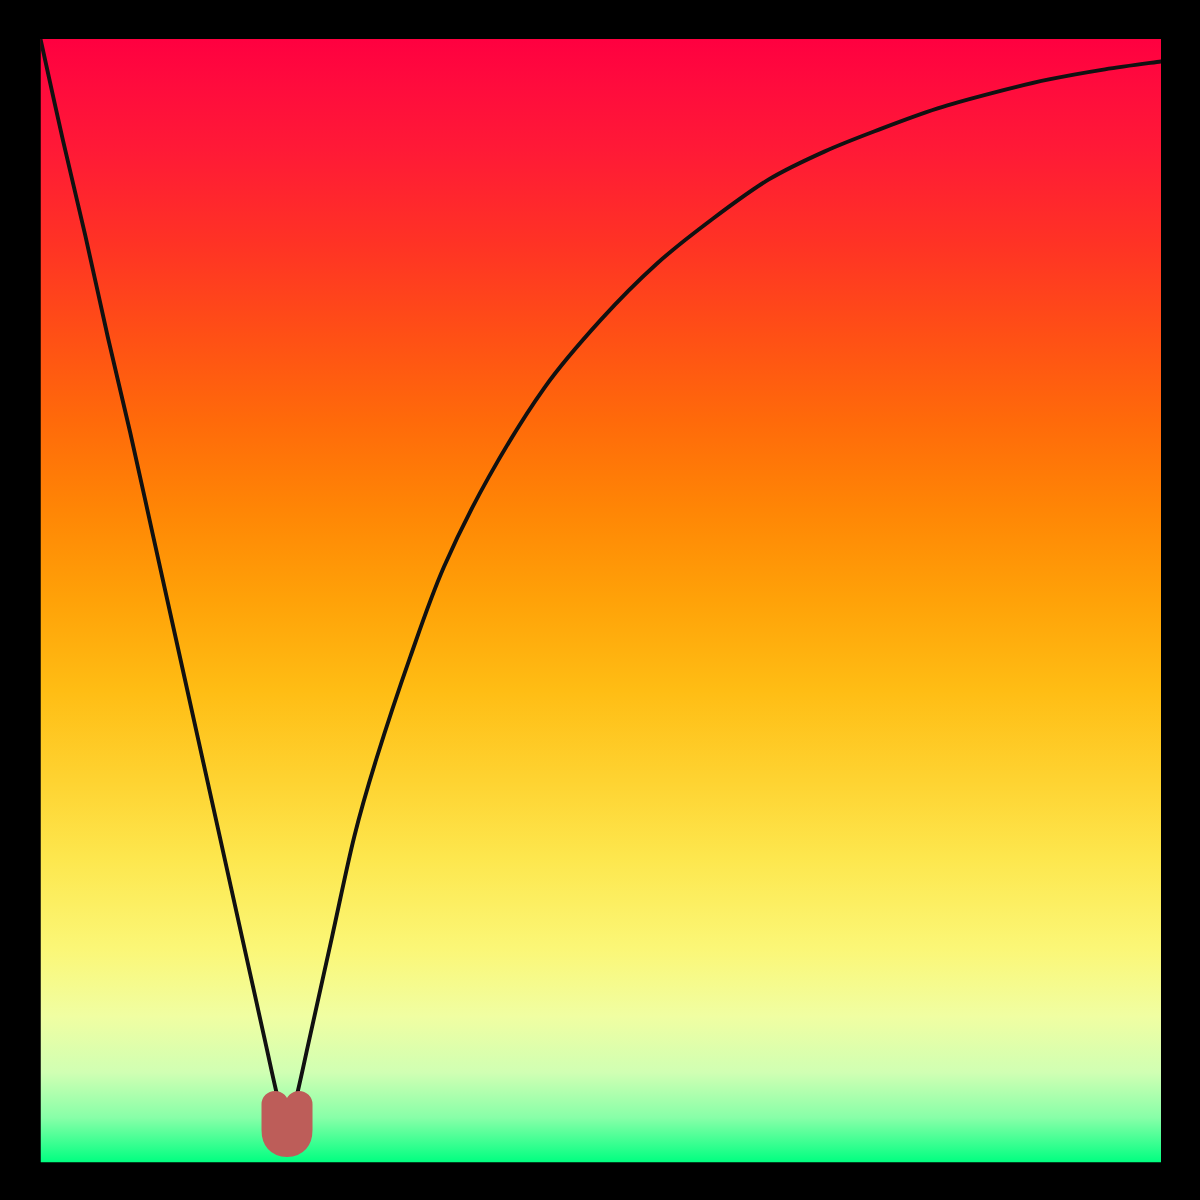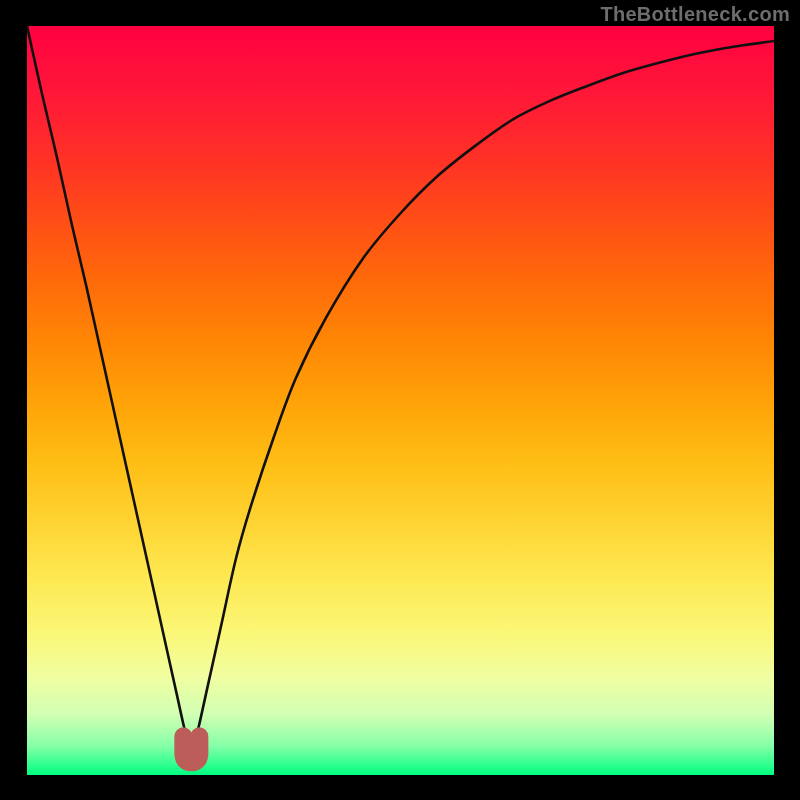--- a/index.html
+++ b/index.html
@@ -74,14 +74,13 @@
 
   <div class="plot-area">
     <div class="gradient-bg"></div>
 
     <svg class="curves" viewBox="0 0 747 749" preserveAspectRatio="none">
       <path id="curve-path" fill="none" stroke-width="2.6" stroke-linecap="round" stroke-linejoin="round" d="M 0 0 C 2.4899999999999998 11.234999999999994 9.96 45.56416666666662 14.94 67.40999999999997 C 19.919999999999998 89.25583333333331 24.9 109.2291666666667 29.88 131.07500000000005 C 34.86 152.92083333333338 39.84 176.63916666666668 44.82 198.485 C 49.8 220.33083333333335 54.78 240.30416666666665 59.76 262.15 C 64.74 283.9958333333333 69.72 307.0899999999999 74.7 329.55999999999995 C 79.68 352.03 84.66 374.5 89.64 396.97 C 94.62 419.44000000000005 99.60000000000001 441.91 104.58000000000001 464.38 C 109.56000000000002 486.84999999999997 114.53999999999999 509.31999999999994 119.52 531.79 C 124.5 554.26 129.48000000000002 576.73 134.46 599.2 C 139.44 621.6700000000001 145.66500000000002 649.7575 149.4 666.61 C 153.135 683.4625 154.38 689.7041666666668 156.87 700.315 C 159.36 710.9258333333333 161.85 730.275 164.34 730.275 C 166.83 730.275 169.32 710.9258333333333 171.81 700.315 C 174.3 689.7041666666668 175.54500000000002 683.4625 179.28 666.61 C 183.015 649.7575 189.24 621.6700000000001 194.22 599.2 C 199.2 576.73 204.18000000000004 551.7633333333333 209.16000000000003 531.79 C 214.14000000000001 511.8166666666666 217.875 499.33333333333337 224.1 479.36 C 230.325 459.38666666666666 239.04000000000002 433.1716666666667 246.51000000000002 411.95 C 253.98000000000002 390.7283333333333 260.20500000000004 372.00333333333333 268.92 352.03 C 277.635 332.0566666666666 287.595 312.0833333333333 298.8 292.11 C 310.005 272.1366666666667 323.70000000000005 249.6666666666667 336.15000000000003 232.19000000000005 C 348.6 214.7133333333334 361.05 200.98166666666668 373.5 187.25 C 385.95 173.51833333333332 398.40000000000003 161.03499999999994 410.85 149.79999999999995 C 423.3 138.56499999999997 435.75 129.20250000000001 448.2 119.84000000000003 C 460.65 110.47750000000003 473.1 101.11500000000001 485.55 93.625 C 498 86.13499999999999 510.45 80.51749999999998 522.9 74.89999999999998 C 535.35 69.28249999999997 547.8 64.66366666666663 560.25 59.91999999999996 C 572.7 55.1763333333333 585.1500000000001 50.43266666666665 597.6 46.43799999999999 C 610.05 42.44333333333333 622.4999999999999 39.19766666666667 634.9499999999999 35.952 C 647.4 32.706333333333326 659.85 29.58549999999993 672.3000000000001 26.963999999999942 C 684.7500000000001 24.342499999999955 697.2 22.22033333333339 709.65 20.22300000000007 C 722.0999999999999 18.22566666666675 740.775 15.85383333333336 747 14.980000000000018" stroke="#111111"></path>
       <path id="marker-path" fill="none" stroke-width="18" stroke-linecap="round" stroke-linejoin="round" d="M 156.34 710.275 L 156.34 727.275 Q 156.34 736.275 164.34 736.275 Q 172.34 736.275 172.34 727.275 L 172.34 710.275" stroke="#bd5d59"></path>
     </svg>
   </div>
 
-  <div class="watermark">TheBottleneck.com</div>
 </div>
 
 </body></html>

